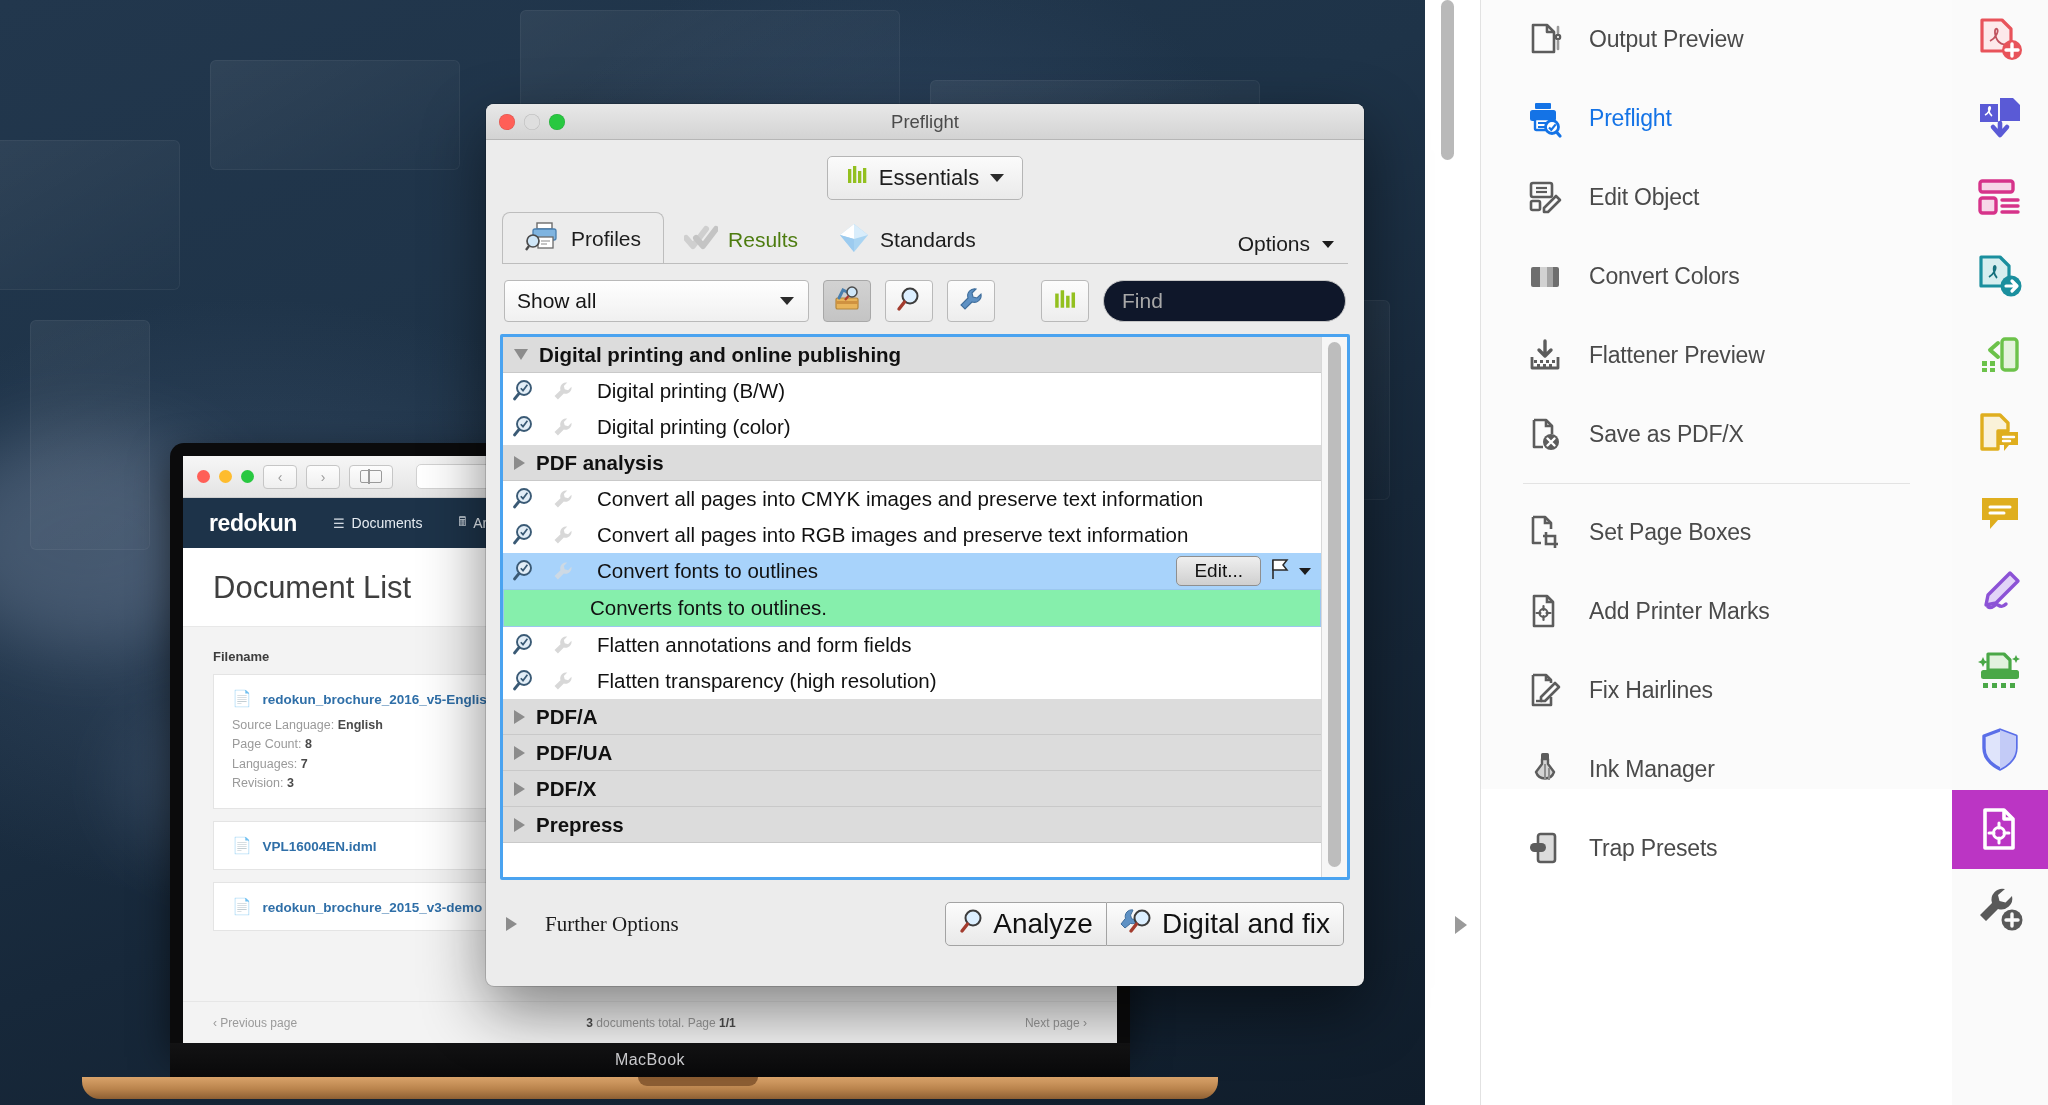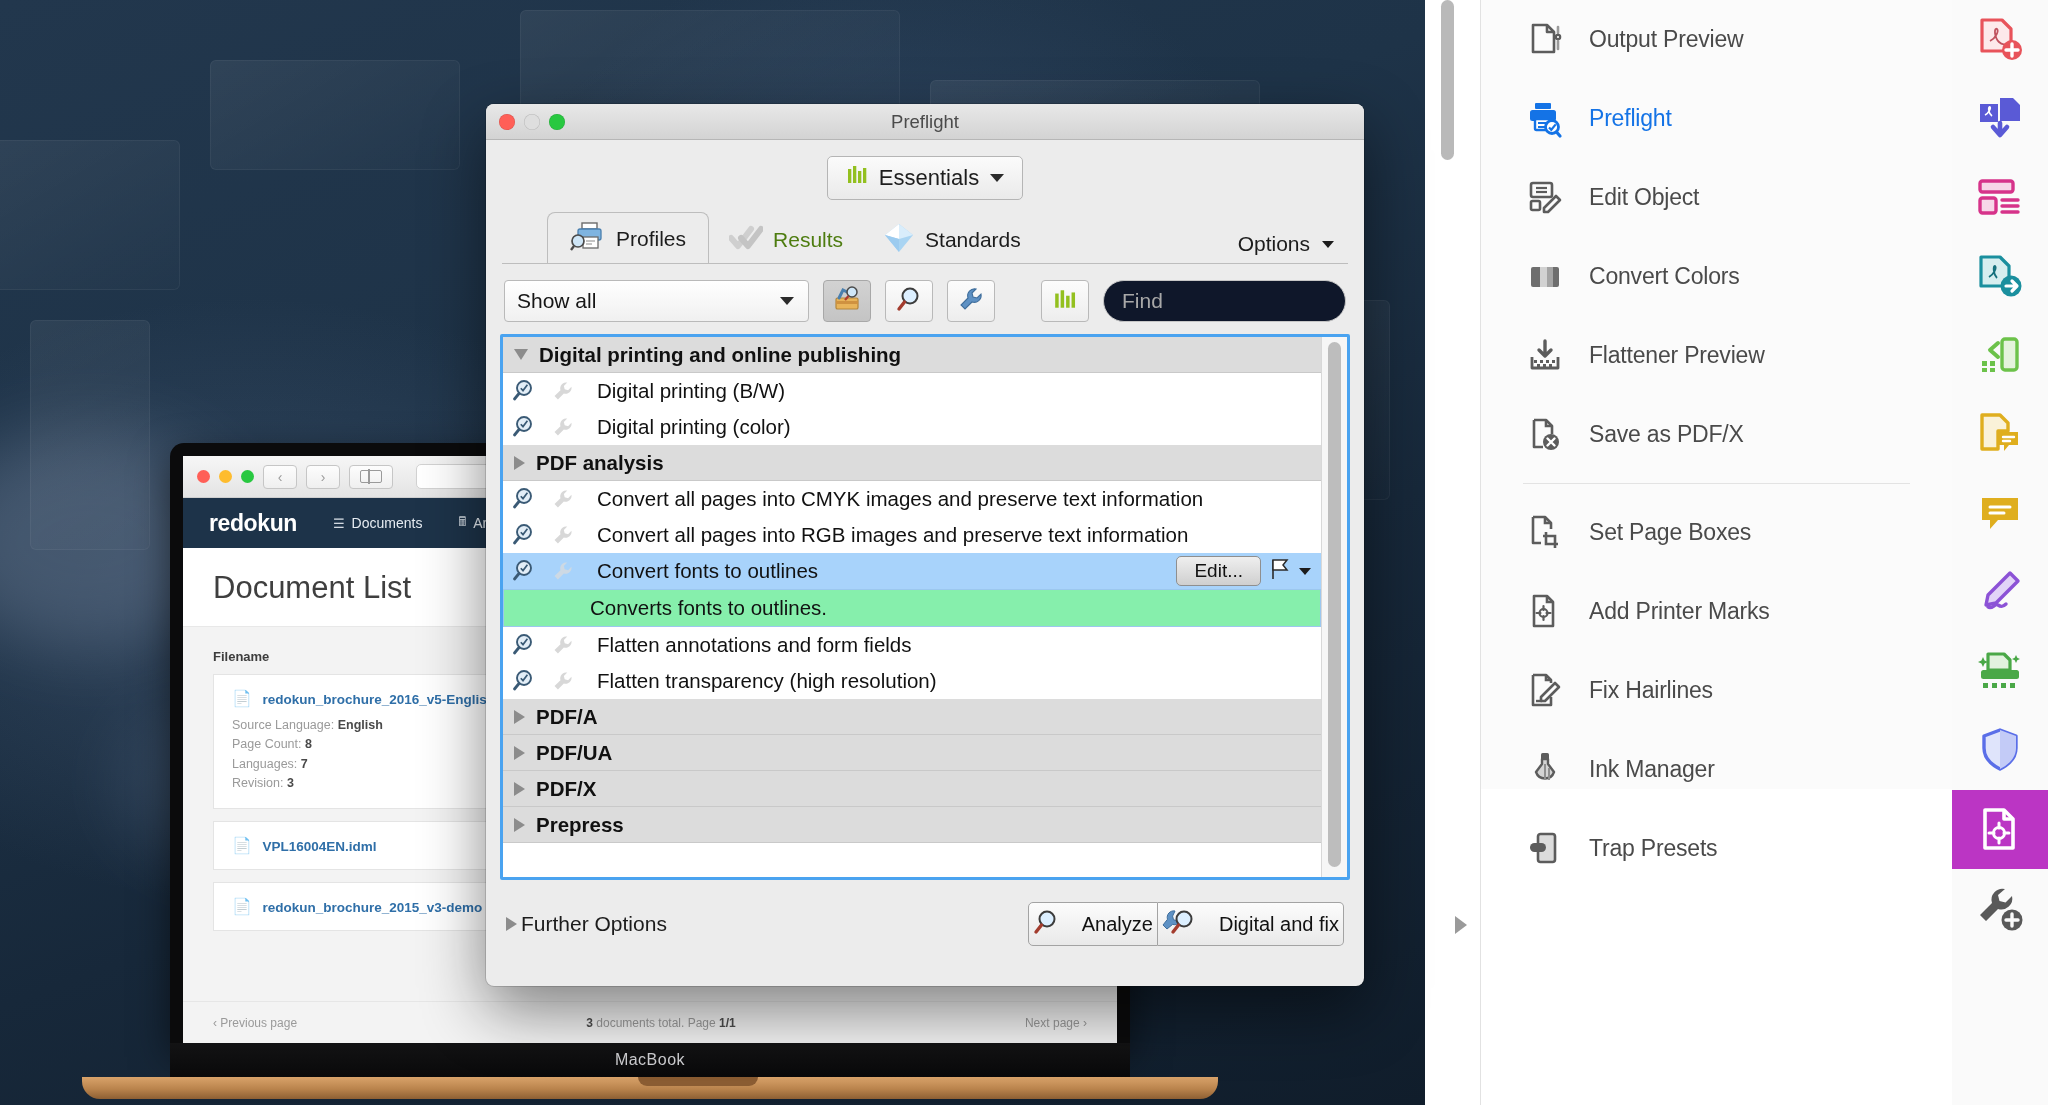--- a/index.html
+++ b/index.html
@@ -163,21 +163,21 @@
     font-size: 22px; color: #1d1d1d; padding: 0 16px;
   }
   .caret-dn { width: 0; height: 0; border-left: 7px solid transparent; border-right: 7px solid transparent;
     border-top: 8px solid #2b2b2b; }
 
   .pf-tabs { display: flex; align-items: flex-end; height: 56px; padding: 0 2px; position: relative; }
   .pf-tab { display: flex; align-items: center; gap: 10px; padding: 0 20px; height: 48px;
     font-size: 21px; color: #1c1c1c; }
   .pf-tab.on {
     background: #ececec; border: 1px solid #bdbdbd; border-bottom: none;
-    border-radius: 8px 8px 0 0; height: 52px; padding: 0 22px; margin-left: 45px;
+    border-radius: 8px 8px 0 0; height: 52px; padding: 0 22px;
   }
   .pf-tab.off { color: #4d7c0f; }
   .pf-tabline { position: absolute; left: 2px; right: 2px; bottom: 0; height: 1px; background: #bdbdbd; }
   .pf-options { margin-left: auto; display: flex; align-items: center; gap: 12px;
     padding: 0 14px 8px 0; font-size: 21px; color: #1c1c1c; }
   .caret-sm { width: 0; height: 0; border-left: 6px solid transparent; border-right: 6px solid transparent;
     border-top: 7px solid #1c1c1c; }
 
   .pf-filterrow { display: flex; align-items: center; gap: 14px; padding: 16px 4px 12px; }
   .pf-select {
@@ -237,25 +237,25 @@
   }
   .pf-vscroll {
     width: 26px; background: #f6f6f6; border-left: 1px solid #d8d8d8;
     display: flex; justify-content: center; padding: 5px 0;
   }
   .pf-vthumb { width: 13px; border-radius: 7px; background: #bdbdbd; height: 99%; }
 
   .pf-bottom {
     display: flex; align-items: center; padding: 22px 6px 0 6px;
   }
-  .pf-further { display: flex; align-items: center; gap: 4px; font-size: 21px; color: #1c1c1c; }
+  .pf-further { display: flex; align-items: center; gap: 28px; font-size: 21px; color: #1c1c1c; font-family: Liberation Serif, serif; }
   .pf-btns { margin-left: auto; display: flex; }
   .pf-btn {
     height: 44px; border: 1px solid #a3a3a3; background: linear-gradient(#fcfcfc,#e9e9e9);
-    display: flex; align-items: center; gap: 23px; padding: 0 4px; font-size: 20px; color: #111;
+    display: flex; align-items: center; gap: 8px; padding: 0 13px; font-size: 28px; color: #111;
   }
   .pf-btn.l { border-radius: 5px 0 0 5px; }
   .pf-btn.r { border-radius: 0 5px 5px 0; border-left: none; }
 </style>
 </head>
 <body>
 
 <div id="root">
 
   <div class="bg-photo">

